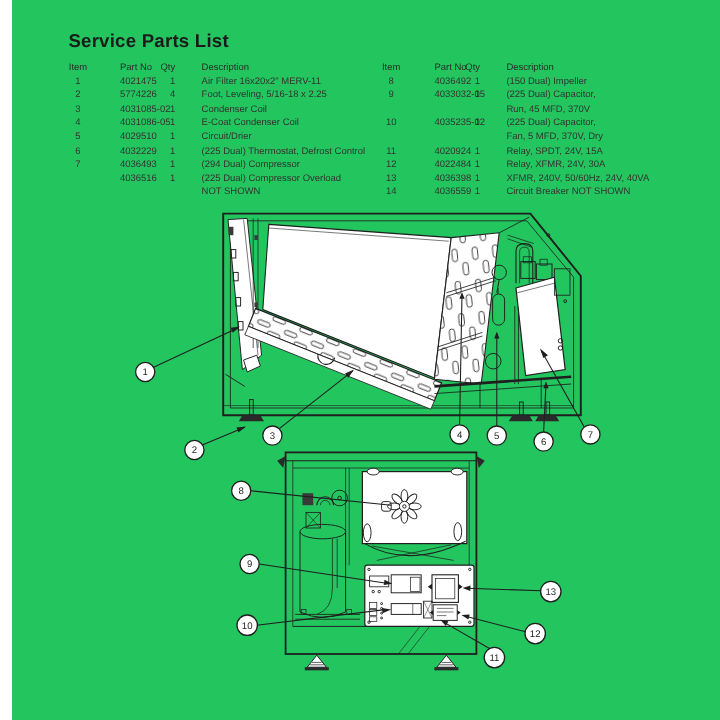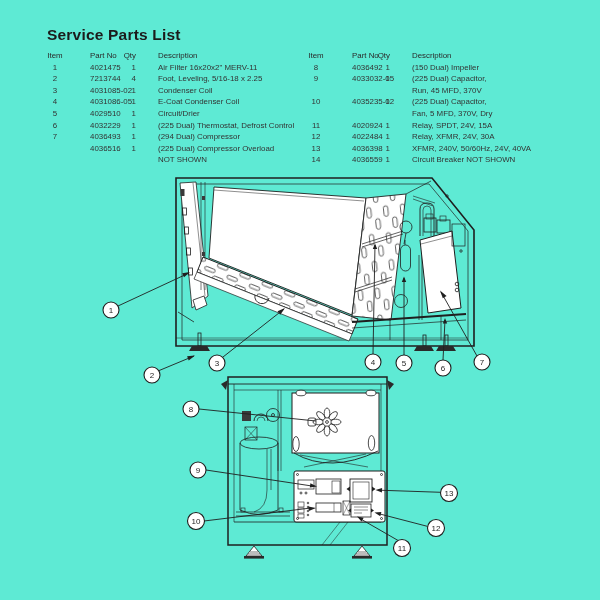--- a/index.html
+++ b/index.html
@@ -1,17 +1,17 @@
 <!DOCTYPE html>
 <html><head>
 <meta charset="utf-8">
 <style>
   html,body{margin:0;padding:0;}
   body{width:600px;height:600px;background:#ffffff;font-family:"Liberation Sans",sans-serif;position:relative;overflow:hidden;}
-  .page{position:absolute;inset:0;background:#5eead4;}
+  .page{position:absolute;inset:0;background:#22c55e;margin-left:10px;}
   .title{position:absolute;left:47px;top:26px;margin:0;font-size:15.5px;font-weight:bold;color:#1b1b1b;letter-spacing:.2px;}
   .ptable{position:absolute;top:50px;display:grid;grid-auto-rows:11.6px;font-size:7.9px;color:#333;}
   .ptable .cell{line-height:11.6px;white-space:nowrap;overflow:visible;}
   .ptable .hd{font-weight:normal;color:#2a2a2a;}
   .t-left{left:42px;width:256px;grid-template-columns:26px 50px 18px 1fr;}
   .t-right{left:302px;width:252px;grid-template-columns:28px 44px 16px 1fr;}
   .c-item{text-align:center;}
   .c-qty{text-align:right;}
   .c-part,.c-desc{text-align:left;padding-left:22px;}
   svg{position:absolute;left:0;top:0;}
@@ -32,21 +32,21 @@
       <span class="cell hd c-desc">Description</span>
     </div>
     <div style="display:contents">
       <span class="cell c-item">1</span>
       <span class="cell c-part">4021475</span>
       <span class="cell c-qty">1</span>
       <span class="cell c-desc">Air Filter 16x20x2" MERV-11</span>
     </div>
     <div style="display:contents">
       <span class="cell c-item">2</span>
-      <span class="cell c-part">7213744</span>
+      <span class="cell c-part">5774226</span>
       <span class="cell c-qty">4</span>
       <span class="cell c-desc">Foot, Leveling, 5/16-18 x 2.25</span>
     </div>
     <div style="display:contents">
       <span class="cell c-item">3</span>
       <span class="cell c-part">4031085-02</span>
       <span class="cell c-qty">1</span>
       <span class="cell c-desc">Condenser Coil</span>
     </div>
     <div style="display:contents">

